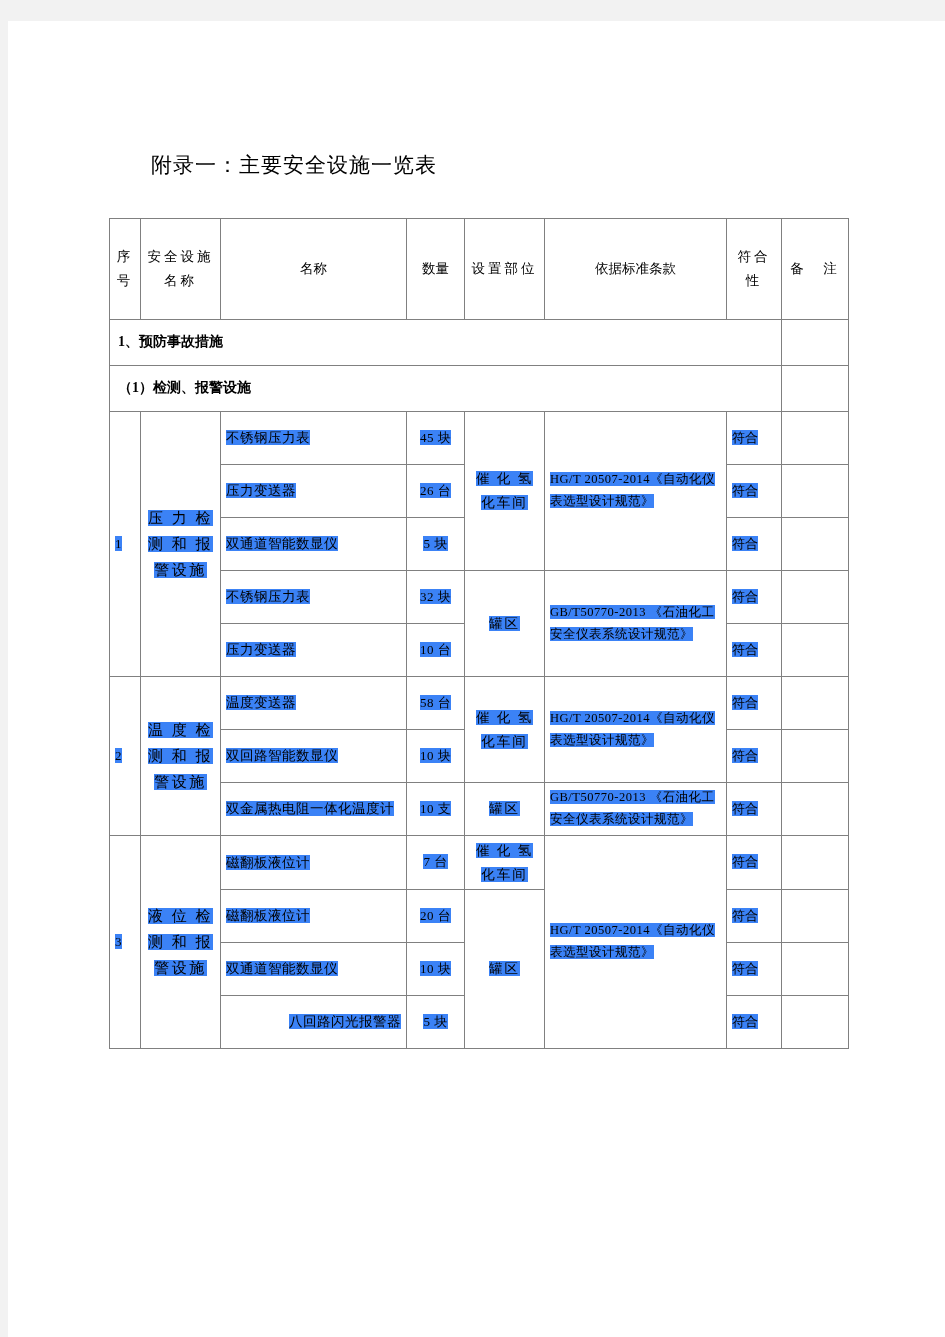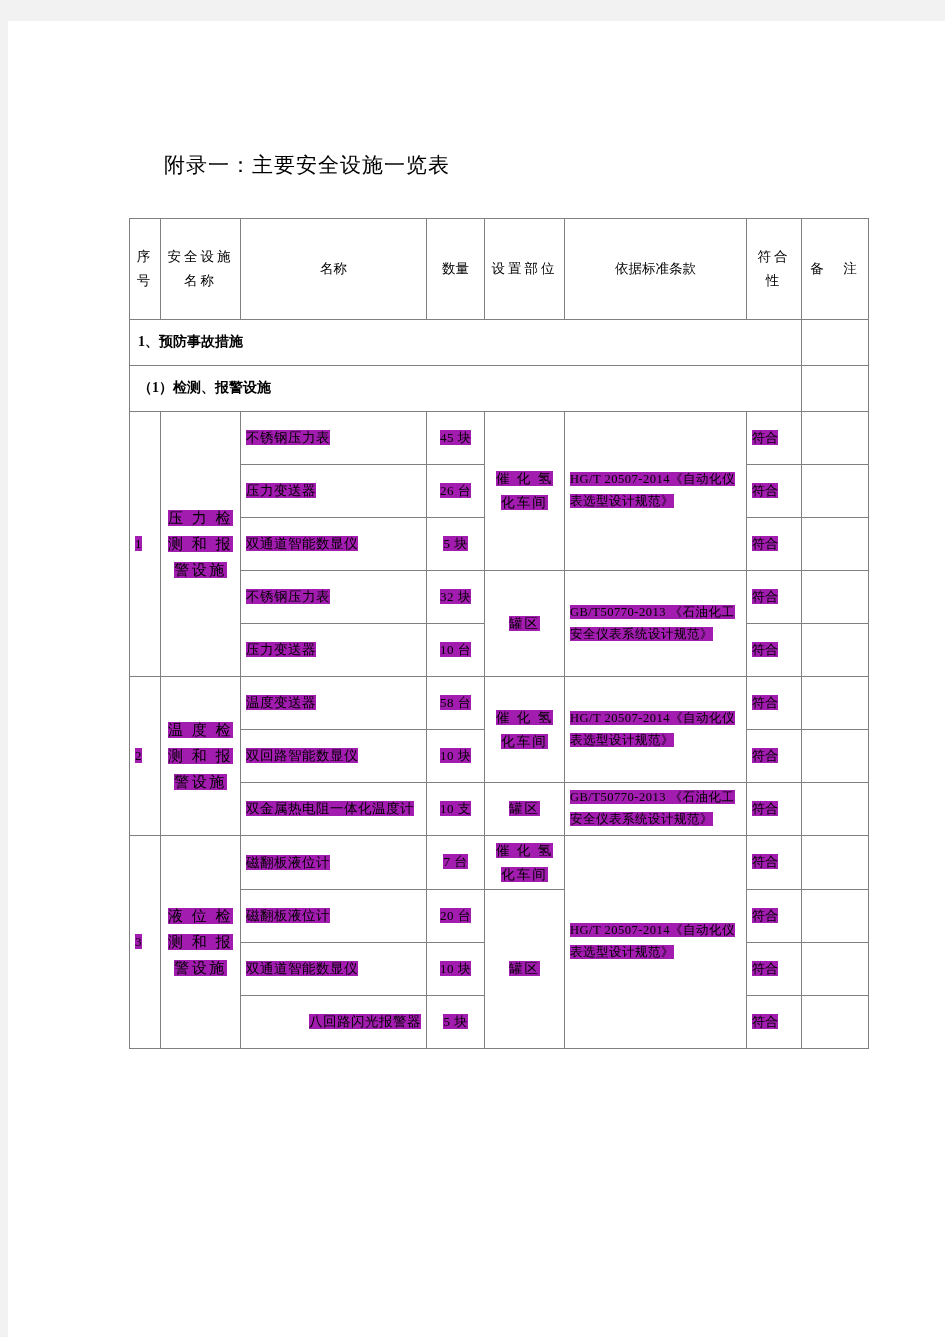--- a/index.html
+++ b/index.html
@@ -14,50 +14,50 @@
     position: relative;
     width: 937px;
     height: 1316px;
     margin: 21px 0 0 8px;
     background: #ffffff;
     box-sizing: border-box;
     overflow: hidden;
   }
   .doc-title {
     position: absolute;
-    left: 156px;
+    left: 143px;
     top: 130px;
     font-size: 21px;
     font-family: "Liberation Sans", "DejaVu Sans", sans-serif;
     font-weight: 500;
     color: #000;
     letter-spacing: 1px;
     white-space: nowrap;
   }
   table.safety {
     position: absolute;
-    left: 121px;
+    left: 101px;
     top: 197px;
     width: 739px;
     border-collapse: collapse;
     table-layout: fixed;
     font-size: 13px;
     color: #000;
   }
   table.safety td {
     border: 1px solid #808080;
     padding: 0;
     vertical-align: middle;
     line-height: 1.75;
   }
   .cellpad {
     padding: 3px 5px;
   }
   .hl {
-    background: #a21caf;
+    background: #3b82f6;
     display: inline;
     box-decoration-break: clone;
     -webkit-box-decoration-break: clone;
   }
   .hdr {
     text-align: center;
     font-family: "Liberation Serif", "DejaVu Serif", serif;
     font-size: 13.5px;
   }
   .hdr .spread {

